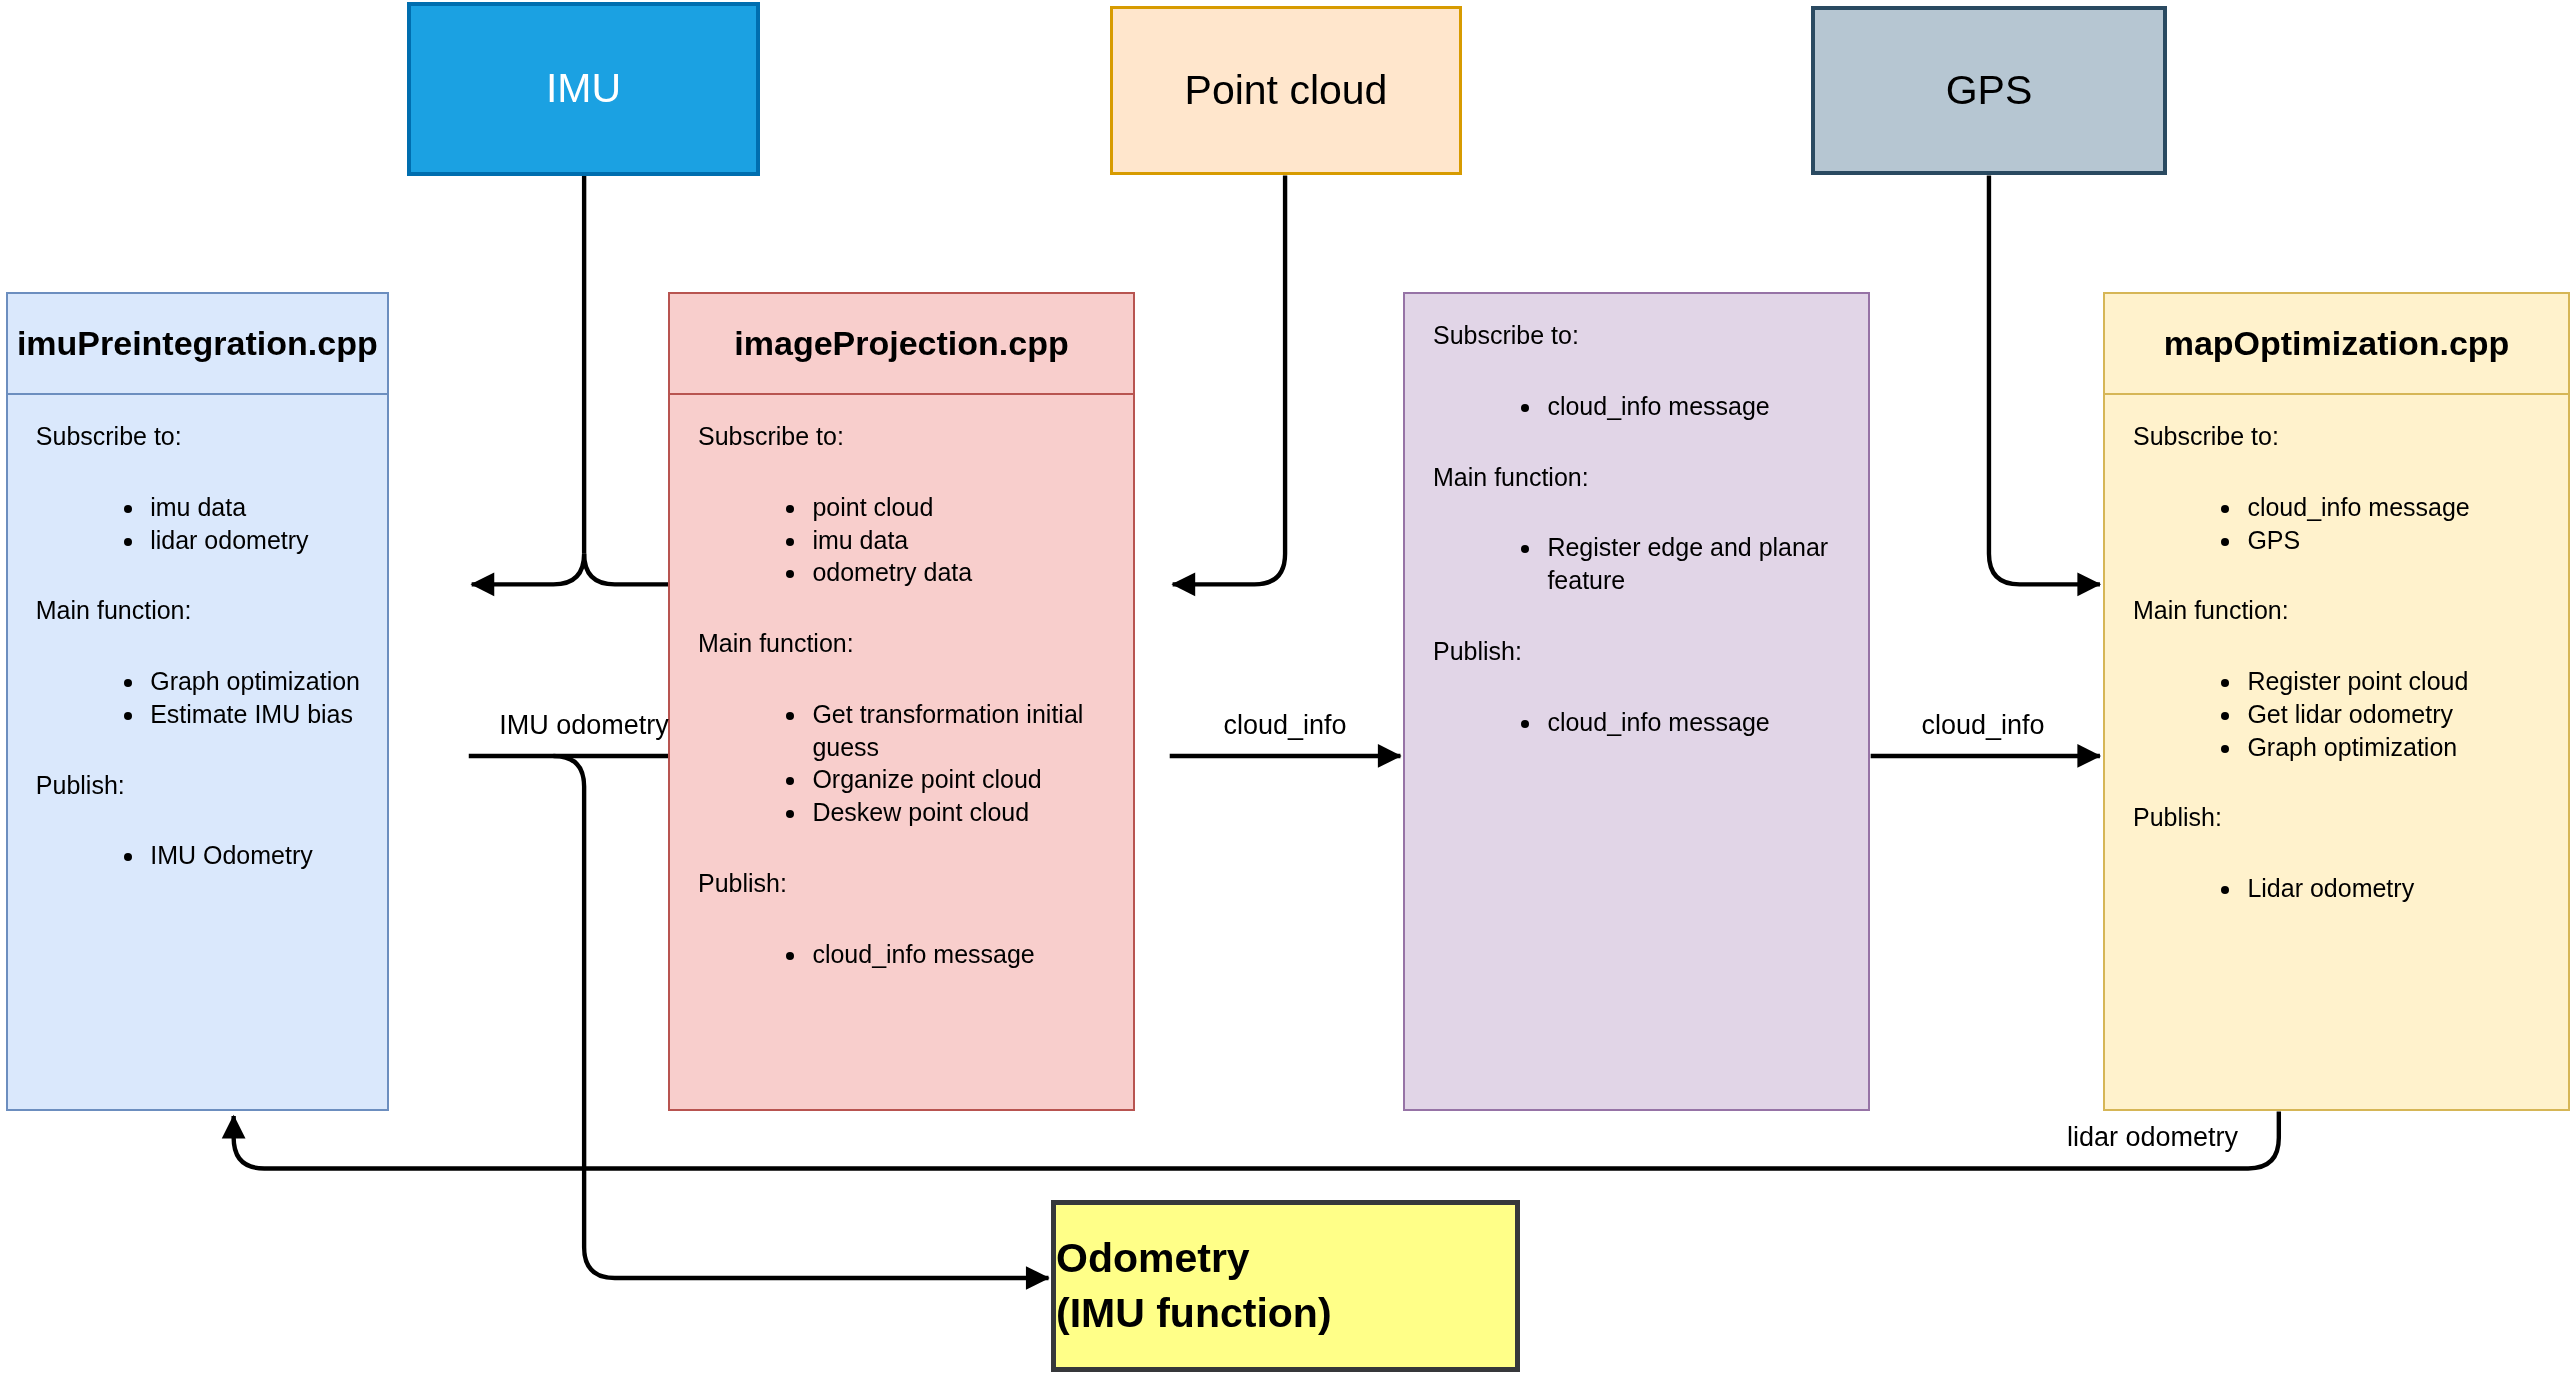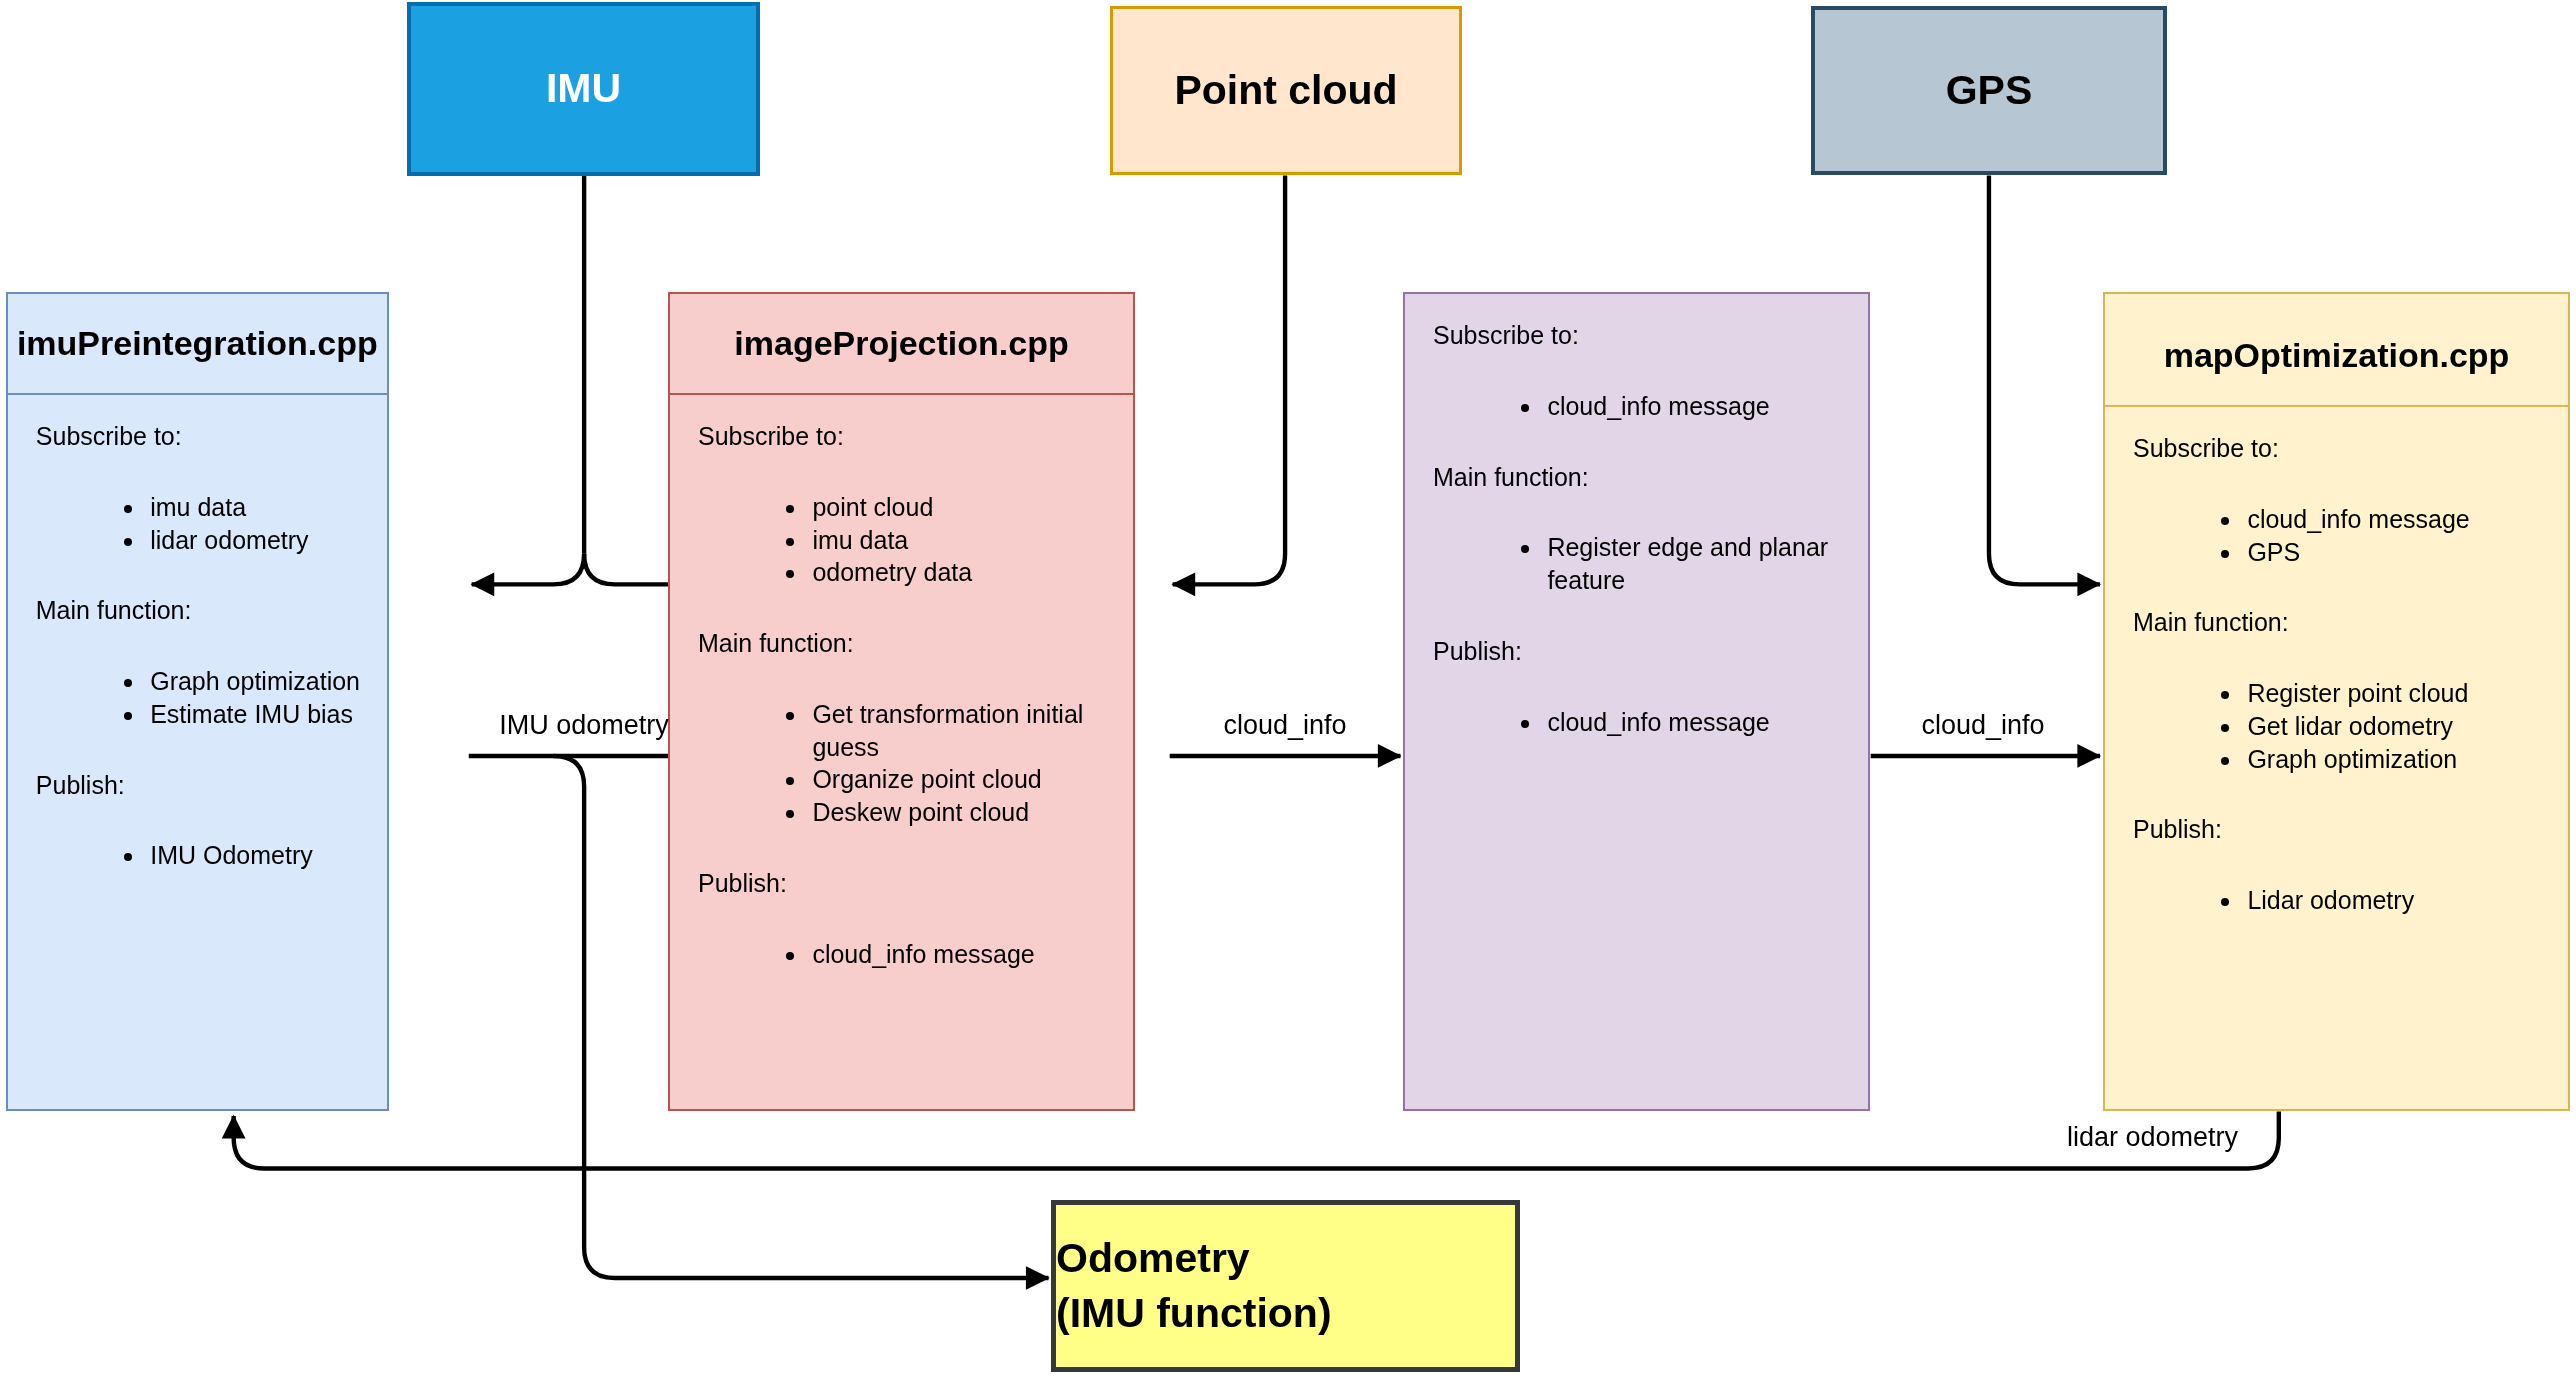--- a/index.html
+++ b/index.html
@@ -8,21 +8,21 @@
     width:2576px;height:1379px;
     background:#ffffff;
     font-family:"Liberation Sans","DejaVu Sans",sans-serif;
     color:#000;
     overflow:hidden;
   }
   
   .src{
     position:absolute;
     display:flex;align-items:center;justify-content:center;
-    font-weight:bold;font-size:41px;
+    font-weight:normal;font-size:41px;
     box-sizing:border-box;
     text-align:center;
   }
   .src-imu{left:407px;top:1.5px;width:353px;height:174px;
     background:#1ba1e2;border:4.4px solid #006eaf;color:#ffffff;}
   .src-pc{left:1110px;top:5.8px;width:352px;height:169px;
     background:#ffe6cc;border:3.7px solid #d79b00;color:#000;}
   .src-gps{left:1811px;top:5.8px;width:356px;height:169px;
     background:#b6c6d2;border:4.4px solid #2a4a61;color:#000;}
   
@@ -35,21 +35,21 @@
   .node-3{left:1403px;width:467px;background:#e1d5e7;border-color:#9673a6;}
   .node-4{left:2103px;width:467px;background:#fff2cc;border-color:#d6b656;}
   .node-title{
     height:99px;display:flex;align-items:center;justify-content:center;
     font-weight:bold;font-size:34px;
     border-bottom:2.2px solid;
   }
   .node-1 .node-title{border-color:#6c8ebf;}
   .node-2 .node-title{border-color:#b85450;}
   .node-3 .node-title{border-color:#9673a6;}
-  .node-4 .node-title{border-color:#d6b656;margin-top:12px;}
+  .node-4 .node-title{border-color:#d6b656;}
   .node-body{
     padding:25px 16px 14.6px 28px;
     font-size:25px;line-height:1.31;
   }
   .node-body p{margin:0 0 38px 0;}
   .node-body ul{margin:0 0 38px 0;padding-left:110px;}
   .node-body li{padding-left:4.4px;}
   
   .outbox{
     position:absolute;left:1051px;top:1200px;width:469px;height:172px;

